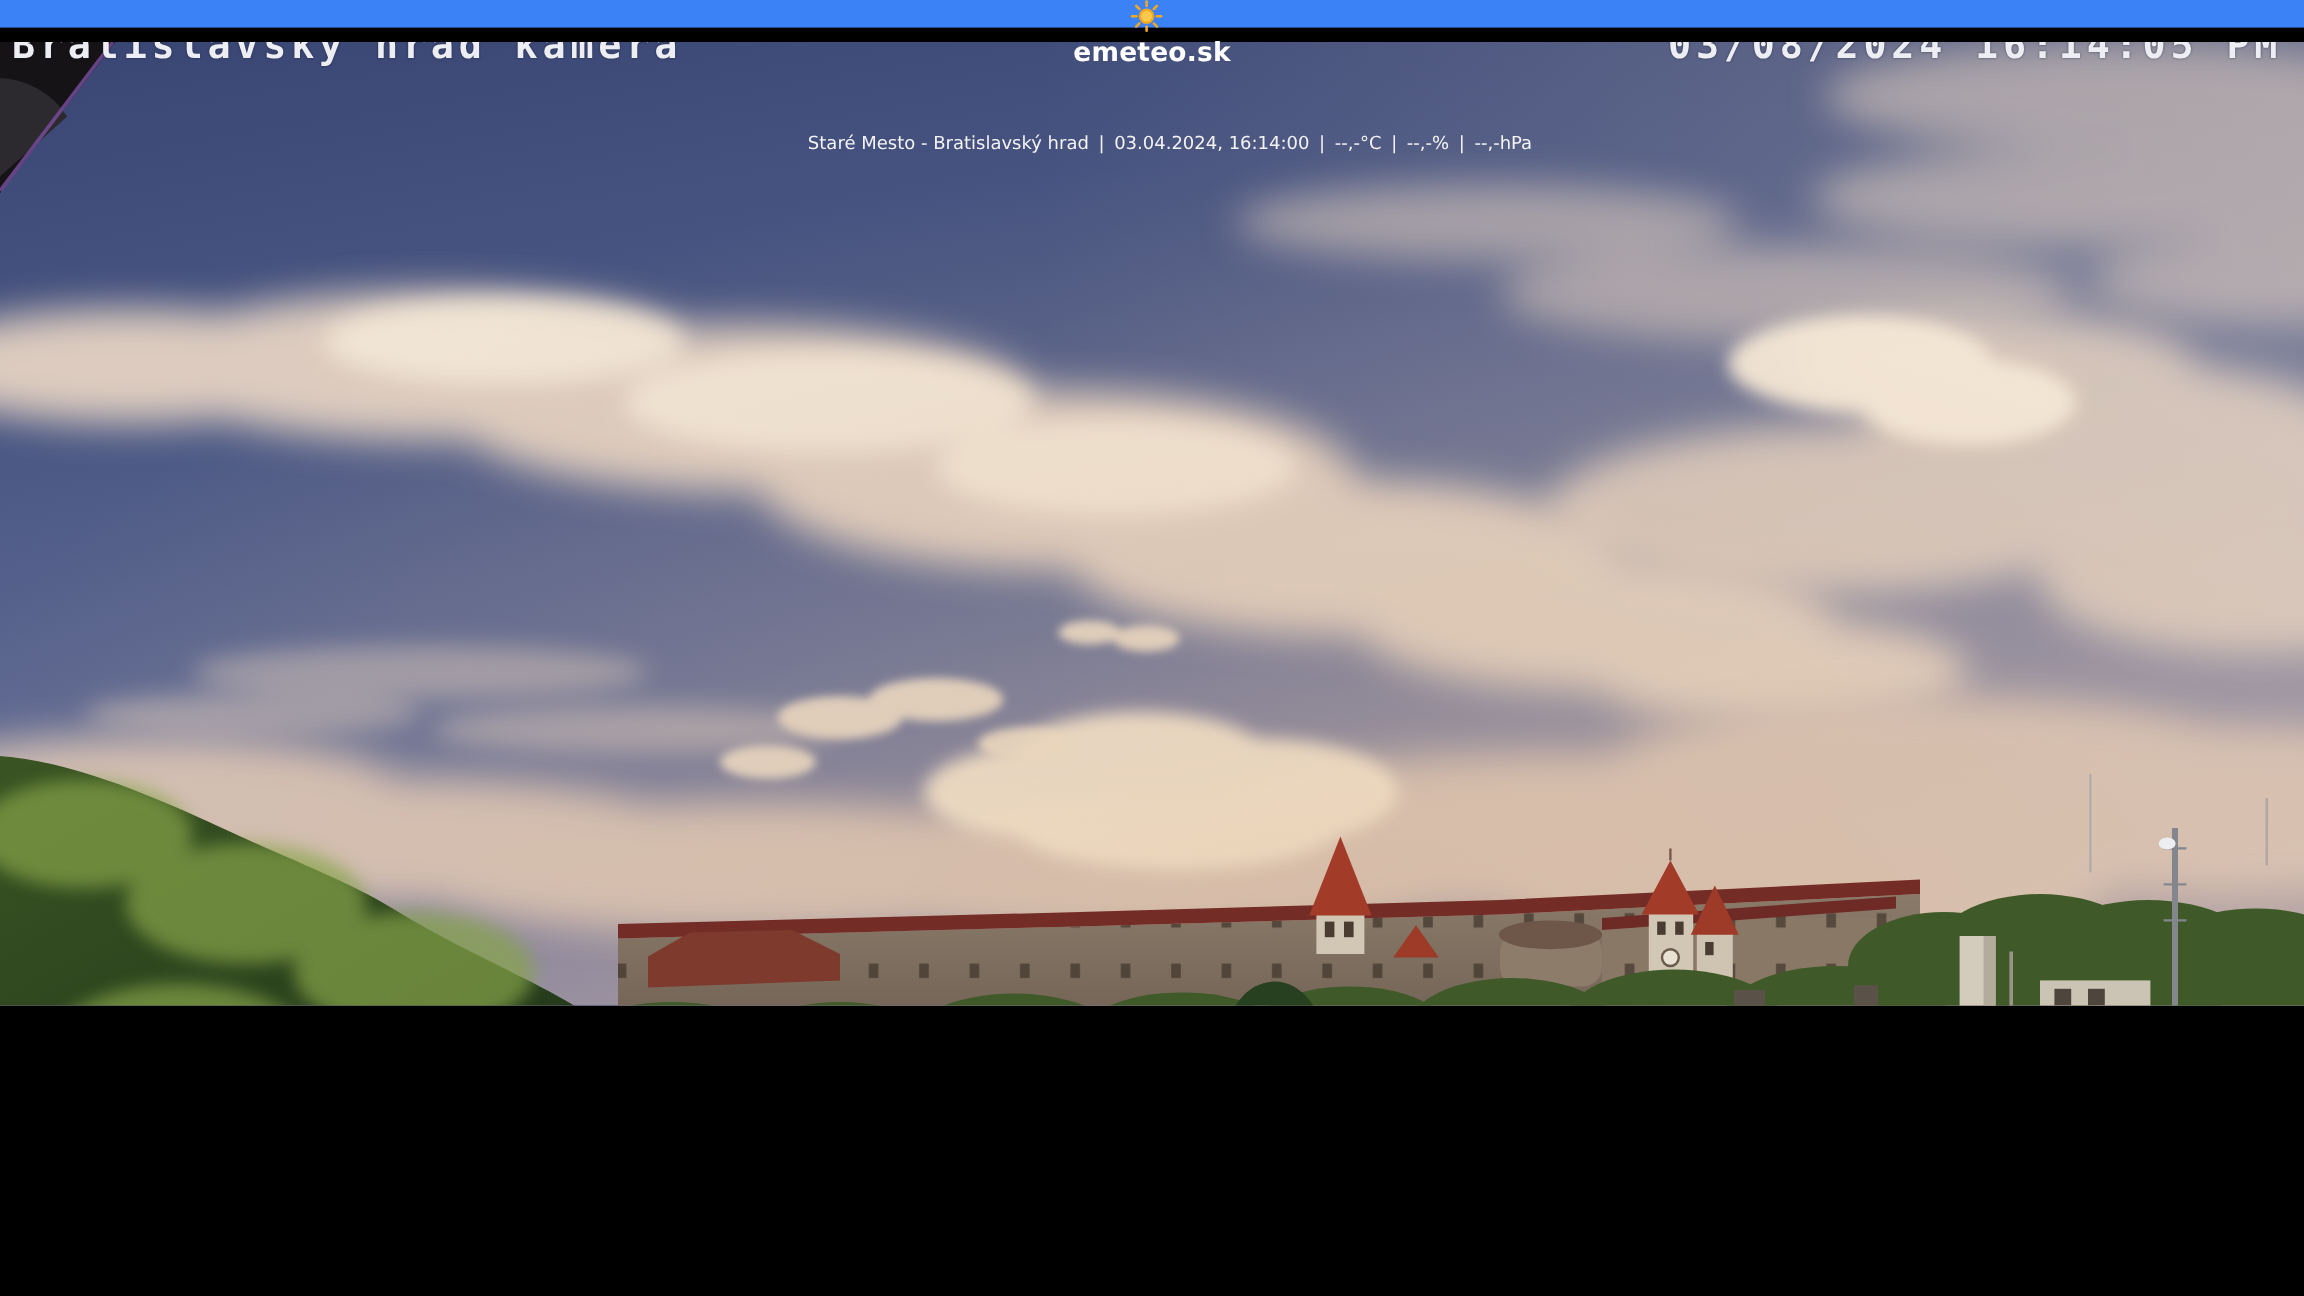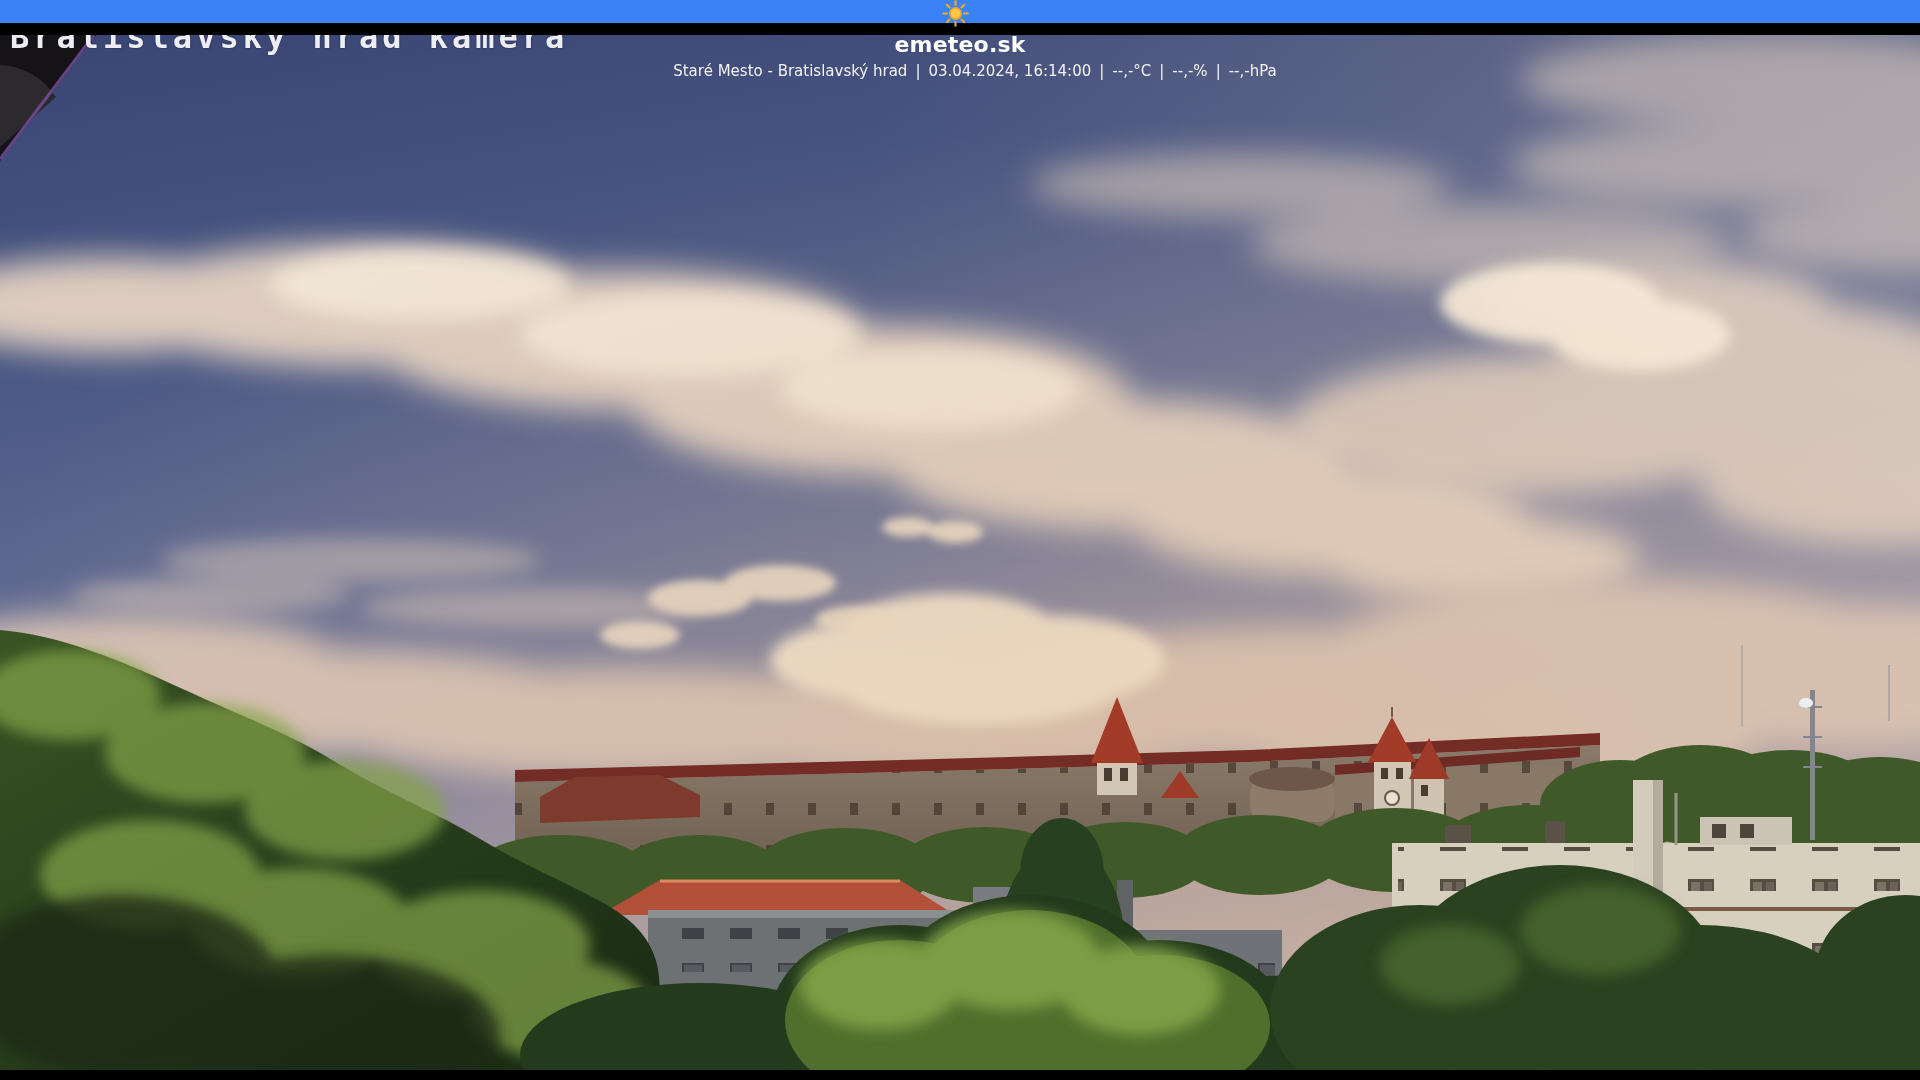--- a/index.html
+++ b/index.html
@@ -4,24 +4,24 @@
 <style>
   html,body{margin:0;padding:0;background:#000;}
   body{width:1920px;height:1080px;overflow:hidden;font-family:"DejaVu Sans",sans-serif;position:relative;}
 
   
   .topbar{position:absolute;top:0;left:0;width:1920px;height:23px;background:#3b82f6;
     display:flex;align-items:center;box-sizing:border-box;padding:0 14px;z-index:40;flex-direction:column;}
   .sunicon{width:27px;height:27px;flex:0 0 auto;margin-right:9px;}
   .logo{color:#ffffff;font-size:22px;font-weight:bold;letter-spacing:.2px;line-height:35px;cursor:pointer;}
   .info{color:#f3f3f3;font-size:15px;margin-left:30px;display:flex;gap:8px;white-space:nowrap;}
-  .info span{display:inline-block;}
+  .info span{display:inline-block;margin-top:48px;}
 
   
-  .scene{position:absolute;top:35px;left:0;width:1920px;height:1035px;overflow:hidden;background:#4b5884;}
+  .scene{position:absolute;top:35px;left:0;width:1920px;height:803px;overflow:hidden;background:#4b5884;}
   .scene svg{position:absolute;top:0;left:0;}
 
   
   .osd{position:absolute;top:0;height:23px;overflow:hidden;z-index:10;pointer-events:none;}
   .osd-inner{display:block;margin-top:-15px;font-family:"DejaVu Sans Mono",monospace;font-weight:bold;
     font-size:32px;line-height:34px;color:#edeef3;letter-spacing:4px;
     text-shadow:0 0 2px rgba(20,20,40,.6);}
   .osd-left{left:10px;width:640px;}
   .osd-right{left:1390px;width:530px;}
 </style>
@@ -54,20 +54,23 @@
     <span>--,-%</span>
     <span>|</span>
     <span>--,-hPa</span>
   </div>
 </div>
 
 <div class="scene">
 
   <div class="osd osd-left">
     <span class="osd-inner">Bratislavsky hrad kamera</span>
+  </div>
+  <div class="osd osd-right">
+    <span class="osd-inner">03/08/2024 16:14:05 PM</span>
   </div>
 
   <svg width="1920" height="1045" viewBox="0 0 1920 1045">
     <defs>
       <linearGradient id="skyGrad" x1="0" y1="0" x2="0.3" y2="1">
         <stop offset="0" stop-color="#394573"></stop>
         <stop offset="0.30" stop-color="#4b5884"></stop>
         <stop offset="0.55" stop-color="#636d95"></stop>
         <stop offset="0.78" stop-color="#8d8aa4"></stop>
         <stop offset="1" stop-color="#baa8a8"></stop>

